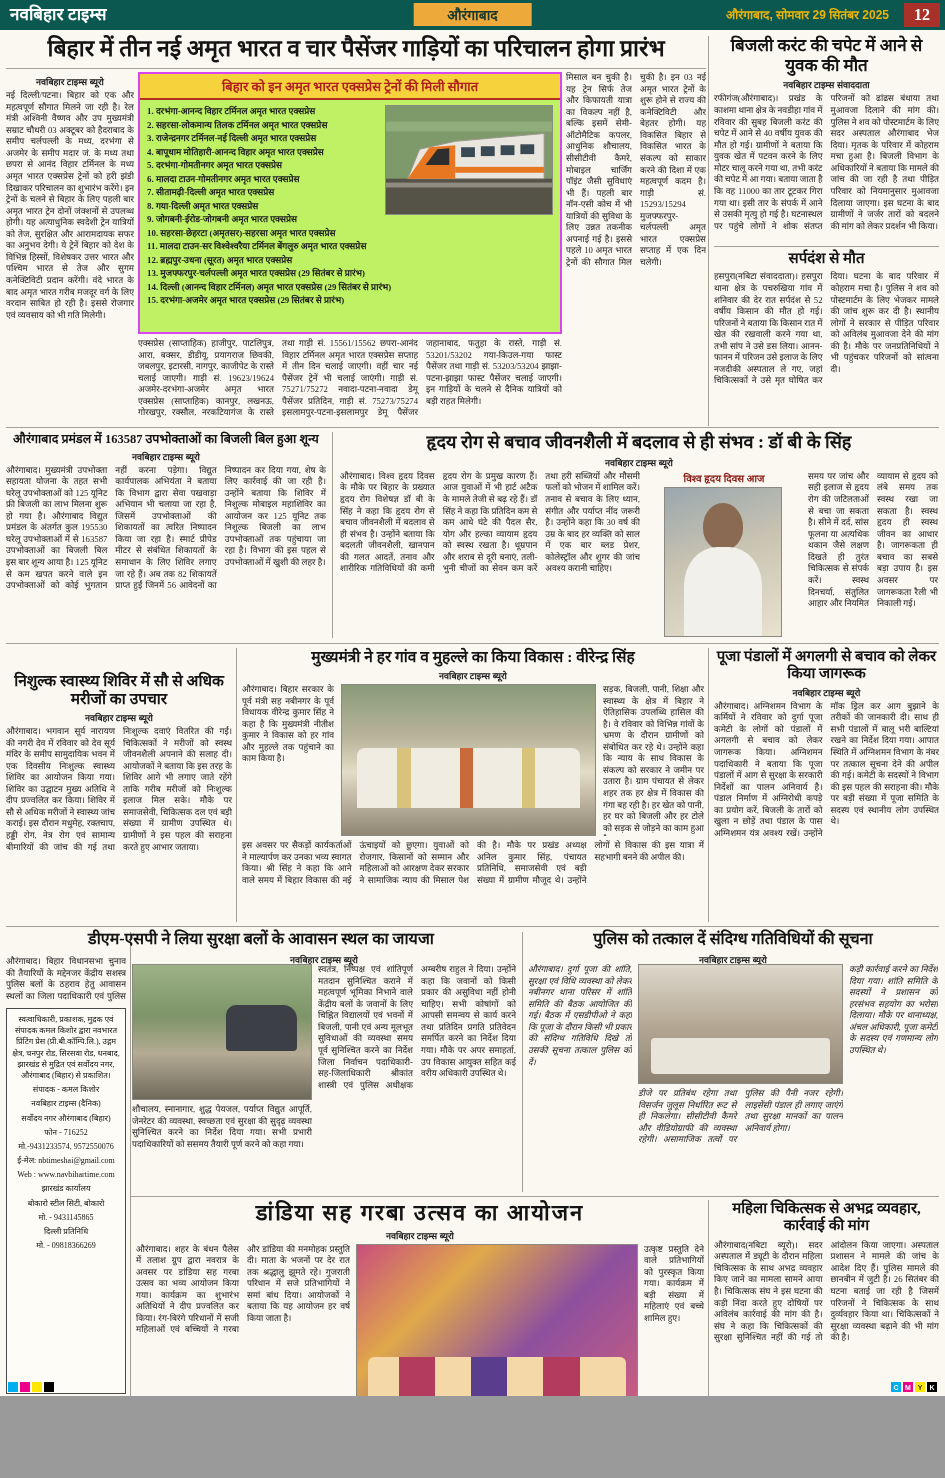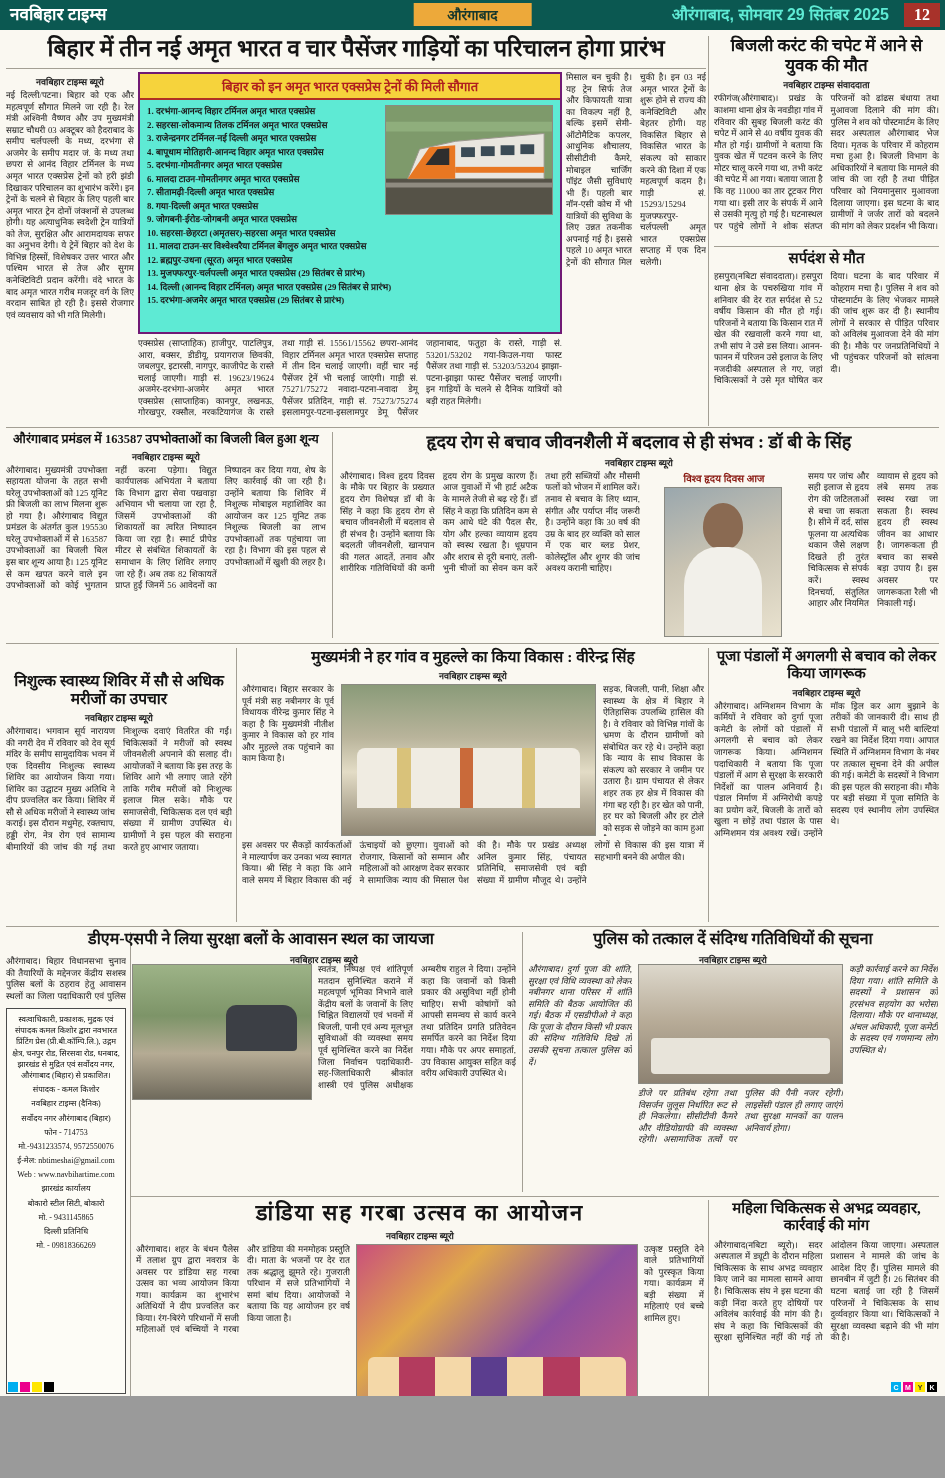--- a/index.html
+++ b/index.html
@@ -6,37 +6,37 @@
   html,body { background:#9a9a9a; }
   .page { position:relative; width:945px; height:1396px; margin:0 auto; background:#faf8f1; color:#111;
           font-family:"Liberation Serif", serif; overflow:hidden;padding-left:45px; }
   
   .masthead { position:absolute; left:0; top:0; right:0; height:30px; background:#0b5851; }
   .paper-name { position:absolute; left:10px; top:0; line-height:30px; color:#fff; font-weight:bold;
                 font-size:17px; font-family:"Liberation Sans", sans-serif; }
   .edition-box { position:absolute; left:50%; top:3px; transform:translateX(-50%); background:#eda93a;
                  color:#16372c; font-weight:bold; font-size:14px; padding:2px 34px;
                  font-family:"Liberation Sans", sans-serif; }
-  .date-line { position:absolute; right:56px; top:0; line-height:30px; color:#5eead4; font-size:16px;
+  .date-line { position:absolute; right:56px; top:0; line-height:30px; color:#eab308; font-size:12px;
                font-weight:bold; font-family:"Liberation Sans", sans-serif; }
   .page-no { position:absolute; right:5px; top:3px; min-width:36px; height:24px; background:#a8322a;
              color:#fff; text-align:center; line-height:24px; font-weight:bold; font-size:16px; padding:0 4px; }
   
   .art { position:absolute; }
   .headline { font-weight:bold; text-align:center; line-height:1.16; color:#141414; }
   .byline { font-weight:bold; text-align:center; font-size:9px; margin:3px 0 2px;
             font-family:"Liberation Sans", sans-serif; color:#222; }
   .body-text { font-size:8.7px; line-height:1.33; text-align:justify; overflow:hidden; color:#1d1d1d; }
   .cols-2 { column-count:2; column-gap:8px; }
   .cols-3 { column-count:3; column-gap:8px; }
   .cols-4 { column-count:4; column-gap:8px; }
   .vline { position:absolute; width:1px; background:#a39f94; }
   .hline { position:absolute; height:1px; background:#a39f94; }
   
-  .train-box { position:absolute; border:2px solid #701a75; background:#5eead4; }
+  .train-box { position:absolute; border:2px solid #d946ef; background:#bef264; }
   .train-box-title { background:#f6d33c; color:#b01f1f; font-weight:bold; font-size:13px; text-align:center;
                      padding:3px 4px; border-bottom:2px solid #b03024; }
   .train-box-content { padding:5px 7px; overflow:hidden; height:228px; }
   .train-photo { float:right; width:168px; height:110px; margin:0 0 4px 7px; border:1px solid #8a8a82; }
   .train-list { font-size:8.9px; line-height:1.52; font-weight:600; color:#1c1c1c; }
   
   .photo { position:relative; border:1px solid #8a8a82; overflow:hidden; }
   .ph-doctor { background:linear-gradient(160deg,#9aa7ad 0%,#c9c3b2 45%,#e9e2cf 100%); }
   .ph-doctor::before { content:""; position:absolute; left:33%; top:10%; width:34%; height:32%;
                        background:#8a6a52; border-radius:50% 50% 46% 46%; }
@@ -202,33 +202,34 @@
   <div class="art headline" style="left:6px; top:930px; width:510px; font-size:16px;">डीएम-एसपी ने लिया सुरक्षा बलों के आवासन स्थल का जायजा</div>
   <div class="art byline" style="left:132px; top:950px; width:384px;">नवबिहार टाइम्स ब्यूरो</div>
 
   <div class="art body-text" style="left:6px; top:956px; width:120px; height:46px;">औरंगाबाद। बिहार विधानसभा चुनाव की तैयारियों के मद्देनजर केंद्रीय सशस्त्र पुलिस बलों के ठहराव हेतु आवासन स्थलों का जिला पदाधिकारी एवं पुलिस अधीक्षक ने संयुक्त रूप से निरीक्षण कर जायजा लिया।</div>
 
   <div class="publisher-box" style="left:6px; top:1008px; width:120px; height:386px;">
       <div>स्वत्वाधिकारी, प्रकाशक, मुद्रक एवं संपादक कमल किशोर द्वारा नवभारत प्रिंटिंग प्रेस (प्री.बी.कॉम्पि.लि.), उद्गम क्षेत्र, चनपुर रोड, सिरसवा रोड, धनबाद, झारखंड से मुद्रित एवं सर्वोदय नगर, औरंगाबाद (बिहार) से प्रकाशित।</div>
       <div>संपादक - कमल किशोर</div>
       <div>नवबिहार टाइम्स (दैनिक)</div>
       <div>सर्वोदय नगर औरंगाबाद (बिहार)</div>
-      <div>फोन - 714753</div>
+      <div>फोन - 716252</div>
       <div>मो.-9431233574, 9572550076</div>
       <div>ई-मेल: nbtimeshai@gmail.com</div>
       <div>Web : www.navbihartime.com</div>
       <div>झारखंड कार्यालय</div>
       <div>बोकारो स्टील सिटी, बोकारो</div>
       <div>मो. - 9431145865</div>
       <div>दिल्ली प्रतिनिधि</div>
       <div>मो. - 09818366269</div>
     </div>
 
   <div class="art" style="left:132px; top:964px; width:384px; height:228px;">
     <div class="photo ph-outdoor" style="position:absolute; left:0; top:0; width:180px; height:136px;"></div>
+    <div class="body-text" style="position:absolute; left:0; top:140px; width:180px; height:88px;">शौचालय, स्नानागार, शुद्ध पेयजल, पर्याप्त विद्युत आपूर्ति, जेनरेटर की व्यवस्था, स्वच्छता एवं सुरक्षा की सुदृढ़ व्यवस्था सुनिश्चित करने का निर्देश दिया गया। सभी प्रभारी पदाधिकारियों को ससमय तैयारी पूर्ण करने को कहा गया।</div>
     <div class="body-text cols-2" style="position:absolute; left:186px; top:0; width:198px; height:228px;">स्वतंत्र, निष्पक्ष एवं शांतिपूर्ण मतदान सुनिश्चित कराने में महत्वपूर्ण भूमिका निभाने वाले केंद्रीय बलों के जवानों के लिए चिह्नित विद्यालयों एवं भवनों में बिजली, पानी एवं अन्य मूलभूत सुविधाओं की व्यवस्था समय पूर्व सुनिश्चित करने का निर्देश जिला निर्वाचन पदाधिकारी-सह-जिलाधिकारी श्रीकांत शास्त्री एवं पुलिस अधीक्षक अम्बरीष राहुल ने दिया। उन्होंने कहा कि जवानों को किसी प्रकार की असुविधा नहीं होनी चाहिए। सभी कोषांगों को आपसी समन्वय से कार्य करने तथा प्रतिदिन प्रगति प्रतिवेदन समर्पित करने का निर्देश दिया गया। मौके पर अपर समाहर्ता, उप विकास आयुक्त सहित कई वरीय अधिकारी उपस्थित थे।</div>
   </div>
 
   <div class="art headline" style="left:528px; top:930px; width:410px; font-size:16px;">पुलिस को तत्काल दें संदिग्ध गतिविधियों की सूचना</div>
   <div class="art byline" style="left:528px; top:950px; width:410px;">नवबिहार टाइम्स ब्यूरो</div>
   <div class="art" style="left:528px; top:964px; width:410px; height:228px;font-style:italic;">
     <div class="body-text" style="position:absolute; left:0; top:0; width:104px; height:228px;">औरंगाबाद। दुर्गा पूजा की शांति, सुरक्षा एवं विधि व्यवस्था को लेकर नबीनगर थाना परिसर में शांति समिति की बैठक आयोजित की गई। बैठक में एसडीपीओ ने कहा कि पूजा के दौरान किसी भी प्रकार की संदिग्ध गतिविधि दिखे तो उसकी सूचना तत्काल पुलिस को दें।</div>
     <div class="photo ph-meeting" style="position:absolute; left:110px; top:0; width:205px; height:120px;"></div>
     <div class="body-text cols-2" style="position:absolute; left:110px; top:124px; width:205px; height:104px;">डीजे पर प्रतिबंध रहेगा तथा विसर्जन जुलूस निर्धारित रूट से ही निकलेगा। सीसीटीवी कैमरे और वीडियोग्राफी की व्यवस्था रहेगी। असामाजिक तत्वों पर पुलिस की पैनी नजर रहेगी। लाइसेंसी पंडाल ही लगाए जाएंगे तथा सुरक्षा मानकों का पालन अनिवार्य होगा।</div>
     <div class="body-text" style="position:absolute; left:321px; top:0; width:89px; height:228px;">कड़ी कार्रवाई करने का निर्देश दिया गया। शांति समिति के सदस्यों ने प्रशासन को हरसंभव सहयोग का भरोसा दिलाया। मौके पर थानाध्यक्ष, अंचल अधिकारी, पूजा कमेटी के सदस्य एवं गणमान्य लोग उपस्थित थे।</div>

